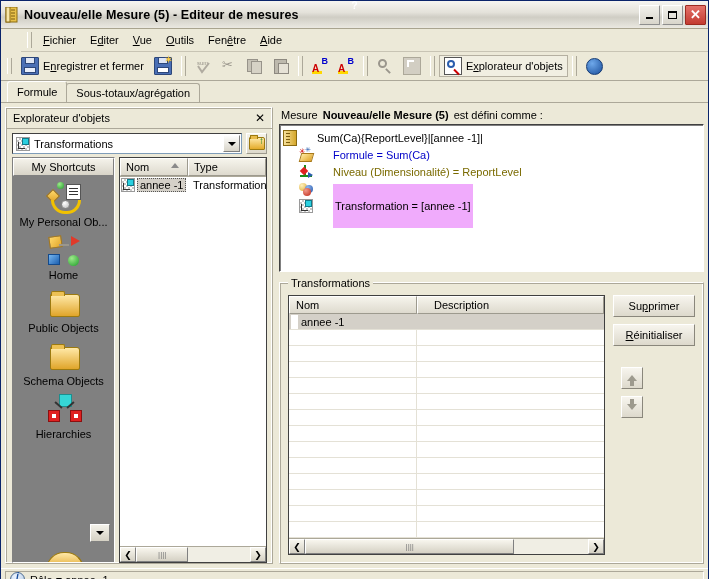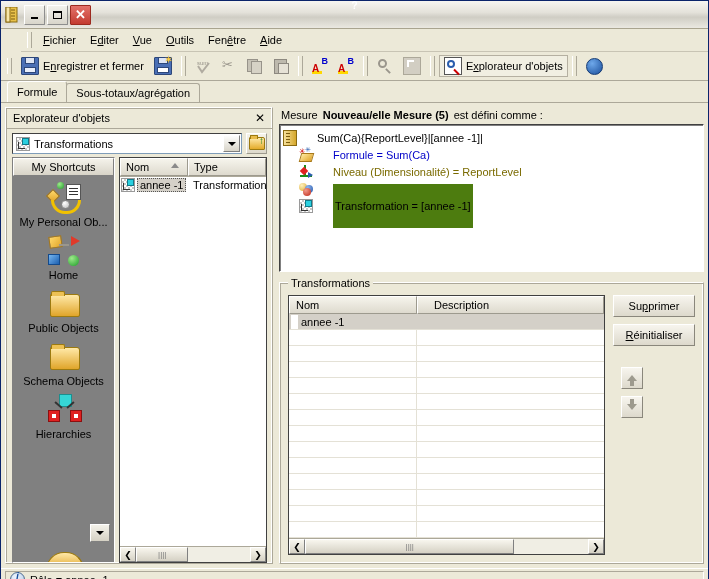--- a/index.html
+++ b/index.html
@@ -262,21 +262,21 @@
   .measure-line{display:flex;align-items:baseline;gap:5px;font-size:11px;padding:2px 0 3px 2px;white-space:nowrap;}
   .measure-line .b{font-weight:bold;}
   .tree{
     height:148px;flex:0 0 148px;background:#fff;
     border:1px solid #404040;border-right-color:#fff;border-bottom-color:#fff;
     box-shadow:inset 1px 1px 0 #808080;
     box-sizing:border-box;padding:4px 3px;overflow:hidden;
   }
   .tnode{display:flex;align-items:center;gap:20px;height:17px;font-size:11px;white-space:nowrap;}
   .tnode.child{padding-left:16px;}
-  .tnode .lbl.sel{background:#4d7c0f;padding:16px 2px;}
+  .tnode .lbl.sel{background:#f0abfc;padding:16px 2px;}
   .ic-ruler{width:12px;height:14px;background:linear-gradient(to right,#f6e09a,#d5a72a);border:1px solid #8a6a10;position:relative;flex:0 0 12px;}
   .ic-ruler:after{content:"";position:absolute;left:2px;top:2px;width:4px;height:1px;background:#7a5c10;box-shadow:0 3px 0 #7a5c10,0 6px 0 #7a5c10,0 9px 0 #7a5c10;}
   .ic-formula{width:14px;height:14px;position:relative;flex:0 0 14px;}
   .ic-formula .br{position:absolute;left:1px;bottom:0px;width:11px;height:7px;background:linear-gradient(135deg,#ffe9a0,#e0a52a);border:1px solid #a8791a;transform:skewX(-16deg);}
   .ic-formula .st{position:absolute;left:0;top:0;color:#c00;font-size:8px;line-height:7px;}
   .ic-formula .st2{position:absolute;left:6px;top:-1px;color:#2a5dad;font-size:7px;line-height:6px;}
   .ic-level{width:14px;height:14px;position:relative;flex:0 0 14px;}
   .ic-level .ax{position:absolute;left:5px;top:0;width:2px;height:12px;background:#1b8c1b;}
   .ic-level .ax2{position:absolute;left:1px;bottom:2px;width:12px;height:2px;background:#1b8c1b;}
   .ic-level .dot{position:absolute;left:2px;top:3px;width:6px;height:6px;background:#e02020;transform:rotate(45deg);}
@@ -357,20 +357,21 @@
     <span class="title-icon">
       <svg width="14" height="16" viewBox="0 0 14 16">
         <rect x="1" y="0" width="11" height="15" fill="#e8c14a" stroke="#8a6a10"></rect>
         <rect x="1" y="0" width="4" height="15" fill="#f7e6a8" stroke="#8a6a10"></rect>
         <line x1="6" y1="3" x2="10" y2="3" stroke="#7a5c10"></line>
         <line x1="6" y1="6" x2="10" y2="6" stroke="#7a5c10"></line>
         <line x1="6" y1="9" x2="10" y2="9" stroke="#7a5c10"></line>
         <line x1="6" y1="12" x2="10" y2="12" stroke="#7a5c10"></line>
       </svg>
     </span>
+    <span class="title-text">Nouveau/elle Mesure (5) - Editeur de mesures</span>
     <span class="sysbtns">
       <span class="sysbtn">
           <span class="glyph-min"></span>
         </span>
       <span class="sysbtn">
           <span class="glyph-max"></span>
         </span>
       <span class="sysbtn close">
           <span class="glyph-close">✕</span>
         </span>

